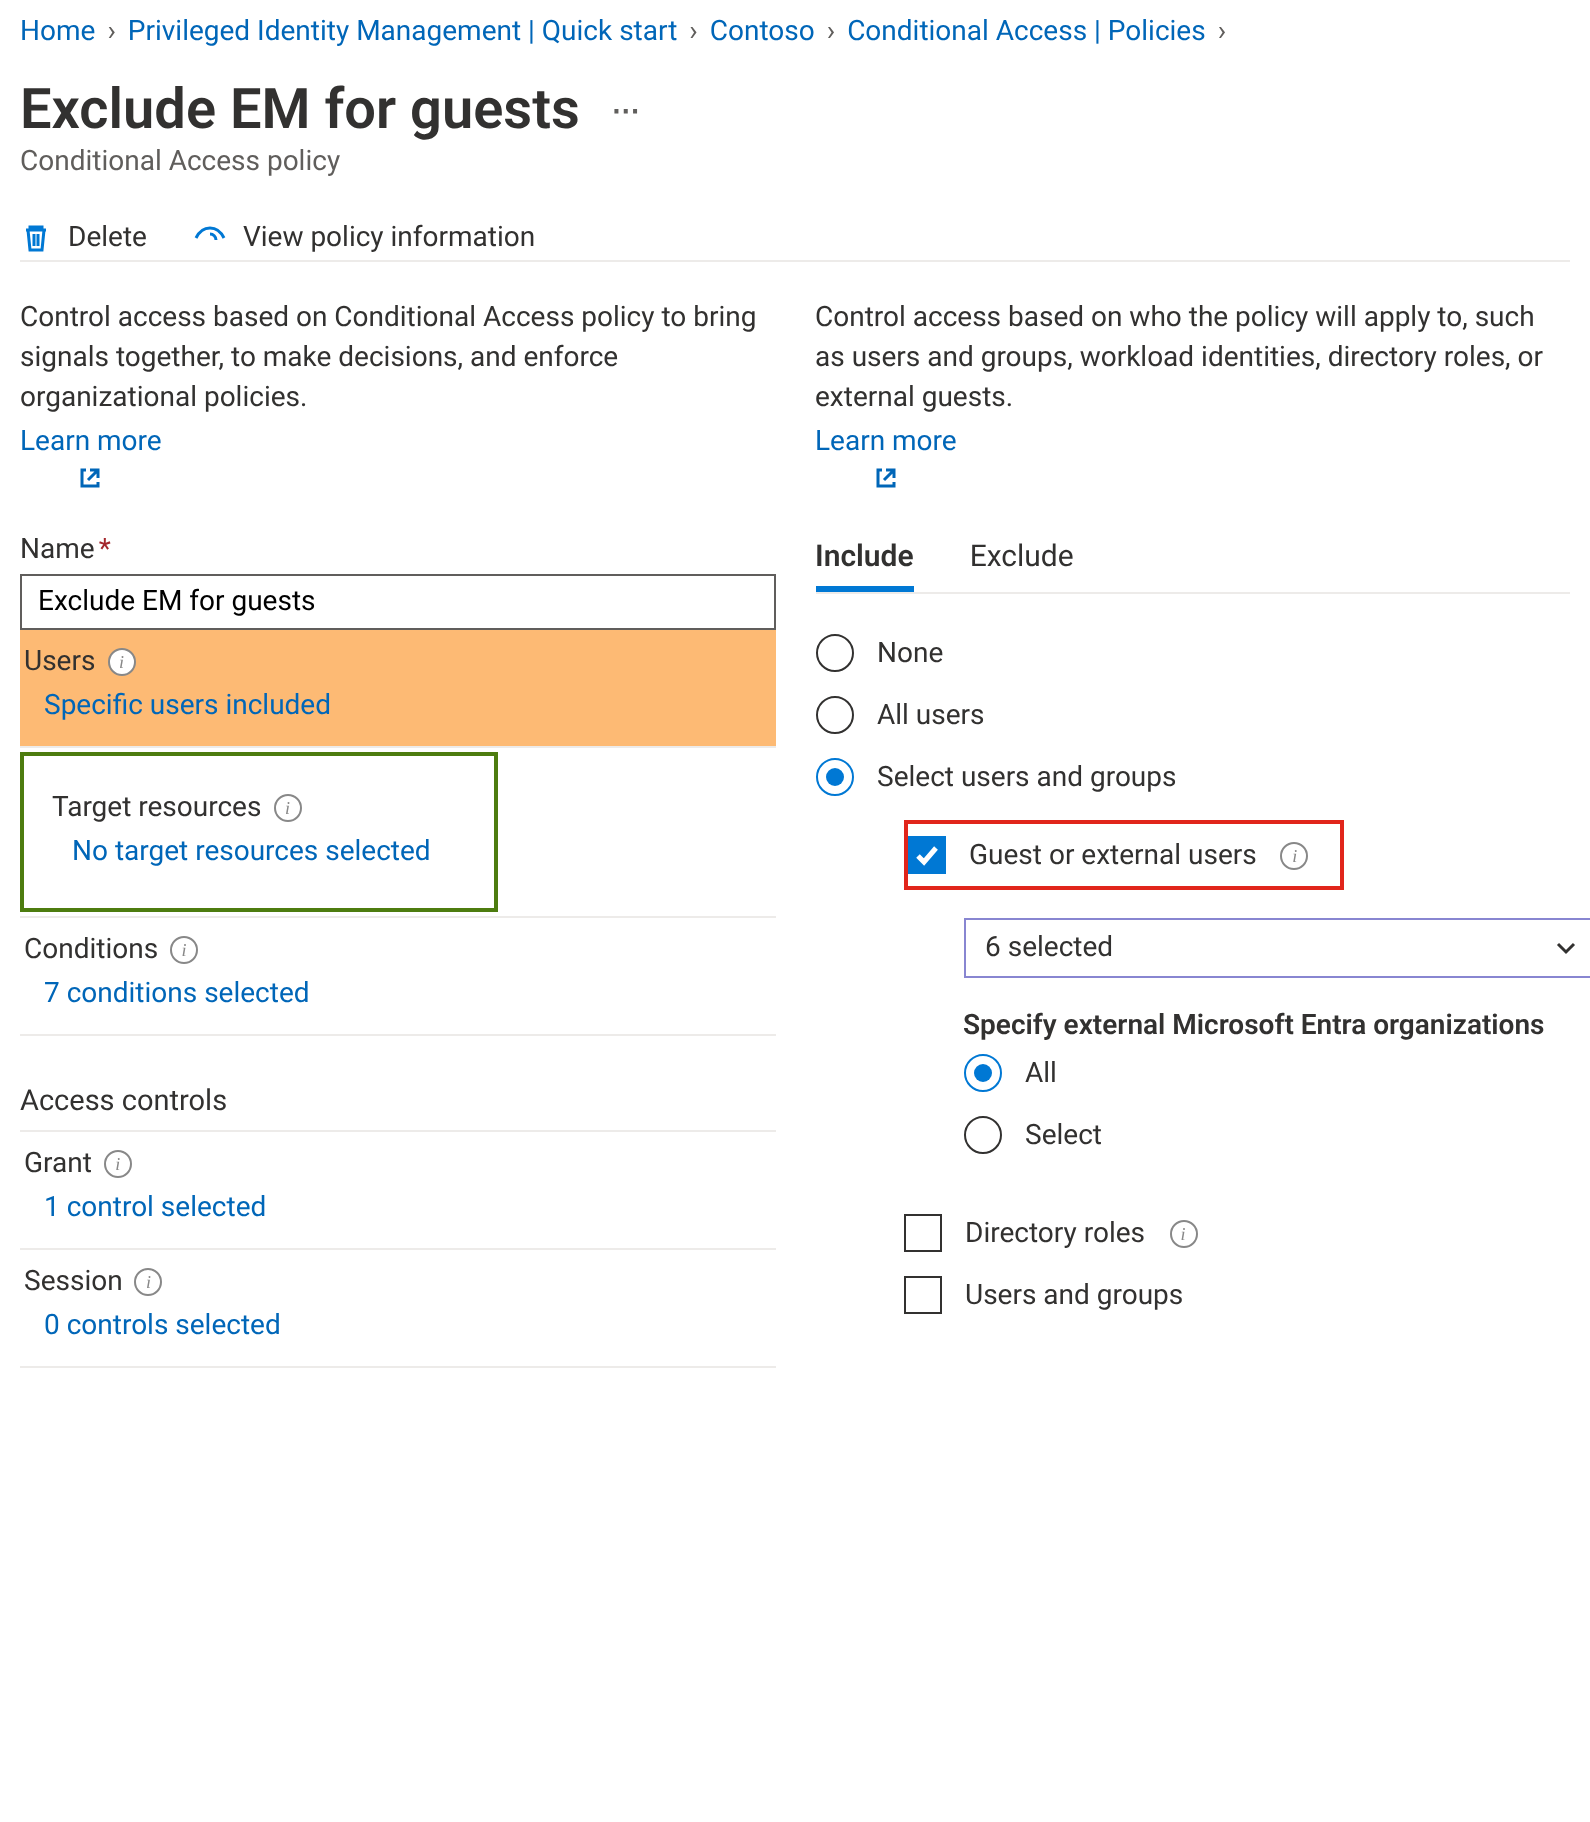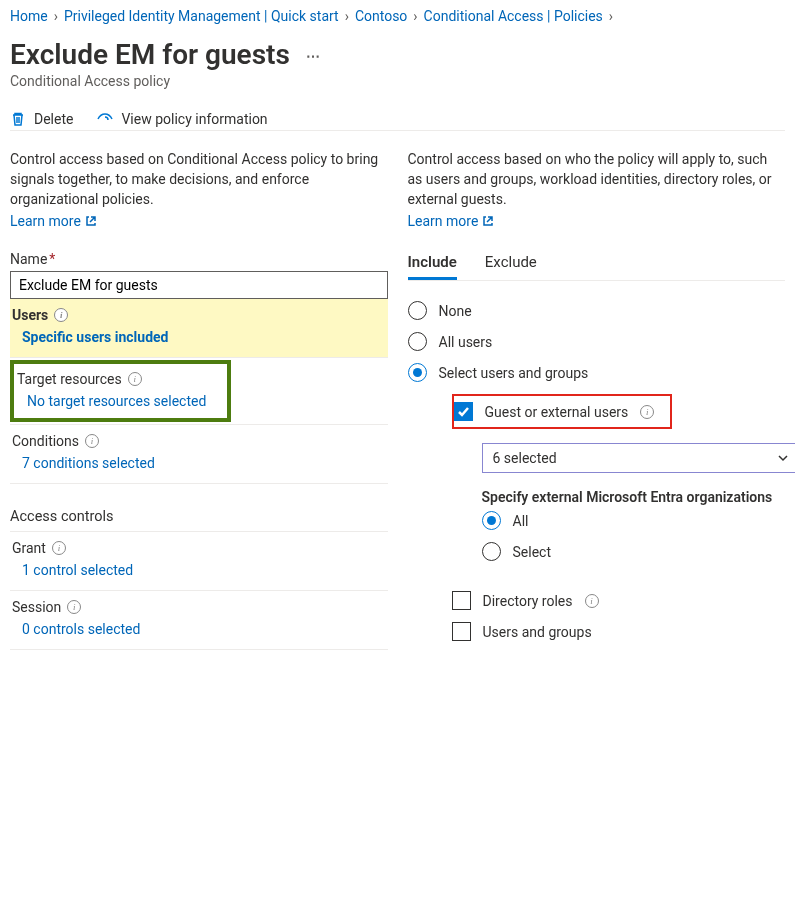--- a/index.html
+++ b/index.html
@@ -48,21 +48,21 @@
     align-items: center;
     gap: 8px;
     cursor: pointer;
     color: #323130;
     font-family: inherit;
   }
   .toolbar svg { width: 16px; height: 16px; stroke: #0078d4; fill: none; stroke-width: 1.5; }
   .cols { display: flex; gap: 20px; }
   .col { flex: 1 1 50%; min-width: 0; }
   .desc { font-size: 14px; line-height: 20px; margin-bottom: 4px; }
-  .learnmore { color: #0066b8; text-decoration: none; cursor: pointer; display: inline-flex; align-items: center; gap: 4px;}
+  .learnmore { color: #0066b8; text-decoration: none; cursor: pointer; display: inline-flex; align-items: center; gap: 4px; flex-direction: column;}
   .learnmore svg { width: 12px; height: 12px; stroke: #0066b8; fill: none; stroke-width: 1.5;}
   .field-label { margin-top: 22px; font-size: 14px; }
   .req { color: #a4262c; margin-left: 2px; }
   .text-input {
     width: 100%;
     padding: 5px 8px;
     font-size: 14px;
     border: 1px solid #605e5c;
     margin-top: 4px;
     font-family: inherit;
@@ -72,34 +72,34 @@
     margin-top: 24px;
     padding-bottom: 6px;
     border-bottom: 1px solid #edebe9;
   }
   .row {
     padding: 8px 2px 8px 2px;
   }
   .row.bordered { border-bottom: 1px solid #edebe9; }
   .row-label { font-size: 14px; display: flex; align-items: center; gap: 6px; }
   .row-value { color: #0066b8; padding: 6px 0 4px 10px; font-size: 14px; cursor: pointer; display: block;}
-  .row.selected { background: #fef9c3; font-weight: bold; }
+  .row.selected { background: #fdba74; }
   .info-icon {
     display: inline-flex;
     width: 14px; height: 14px;
     border: 1px solid #888;
     border-radius: 50%;
     align-items: center; justify-content: center;
     font-size: 9px;
     color: #888;
     background: #fff;
     font-style: italic;
     font-family: serif;
   }
-  .highlight { border: 4px solid #4d7c0f; padding: 1px; display: inline-block;}
+  .highlight { border: 2px solid #4d7c0f; padding: 12px; display: inline-block;}
   
   .tabs { display: flex; gap: 28px; margin-top: 24px; font-size: 15px; }
   .tab { padding-bottom: 6px; cursor: pointer; }
   .tab.active { font-weight: 600; border-bottom: 3px solid #0078d4; }
   .tabs-hr { border: none; border-bottom: 1px solid #edebe9; margin: 0;}
   .radio-list { margin-top: 14px; }
   .radio-item, .check-item {
     display: flex;
     align-items: center;
     gap: 12px;

